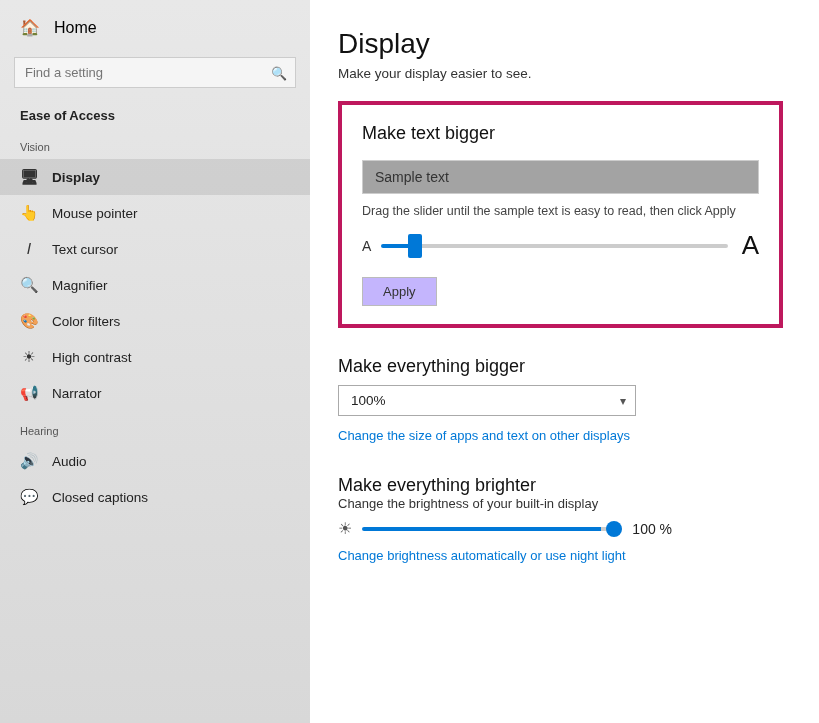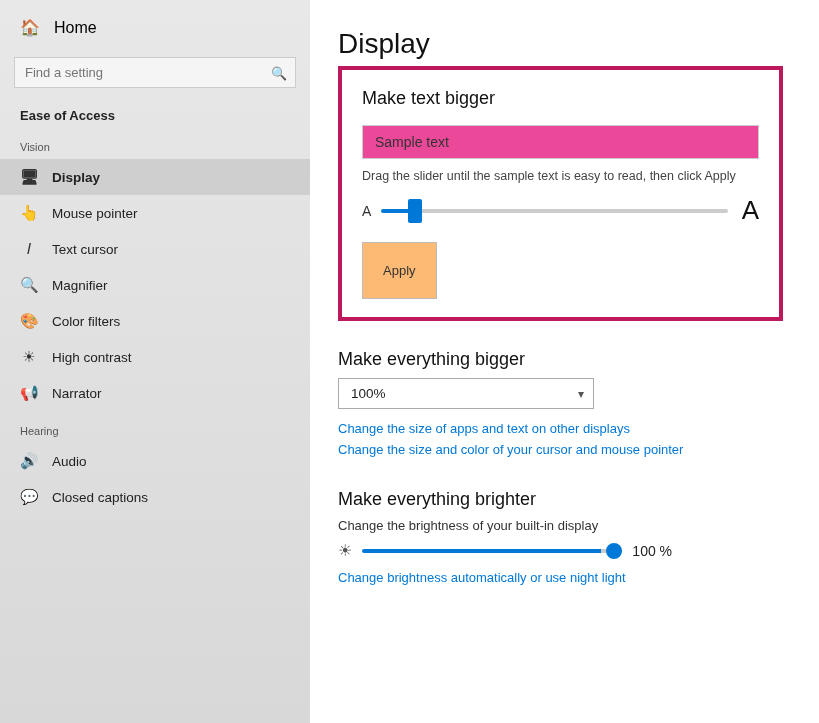--- a/index.html
+++ b/index.html
@@ -122,21 +122,21 @@
 
     .section-title {
       font-size: 18px;
       font-weight: 400;
       color: #111;
       margin-bottom: 16px;
     }
 
     .sample-text-box {
       border: 1px solid #ccc;
-      background: #ec4899;
+      background: #a3a3a3;
       padding: 8px 12px;
       font-size: 14px;
       color: #333;
       margin-bottom: 10px;
       width: 100%;
     }
 
     .slider-instruction {
       font-size: 12.5px;
       color: #444;
@@ -171,23 +171,23 @@
     .text-slider::-webkit-slider-thumb {
       -webkit-appearance: none;
       width: 14px;
       height: 24px;
       background: #0078d7;
       cursor: pointer;
       border-radius: 2px;
     }
 
     .apply-btn {
-      background: #fdba74;
+      background: #c4b5fd;
       border: 1px solid #bbb;
-      padding: 20px 20px;
+      padding: 6px 20px;
       font-size: 13px;
       cursor: pointer;
       color: #333;
     }
 
     
     .section-bigger {
       margin-bottom: 32px;
     }
     .section-bigger .section-title {
@@ -195,21 +195,21 @@
     }
 
     .sub-label {
       font-size: 13px;
       color: #333;
       margin-bottom: 8px;
     }
 
     .dropdown-wrap {
       position: relative;
-      width: 256px;
+      width: 298px;
       margin-bottom: 12px;
     }
     .dropdown-select {
       width: 100%;
       padding: 7px 12px;
       font-size: 13.5px;
       border: 1px solid #aaa;
       background: #fff;
       appearance: none;
       -webkit-appearance: none;
@@ -231,21 +231,21 @@
       font-size: 13px;
       color: #0078d7;
       cursor: pointer;
       display: block;
       margin-bottom: 6px;
       text-decoration: none;
     }
 
     
     .section-brighter {}
-    .section-brighter .section-title { margin-bottom: 8px; }
+    .section-brighter .section-title { margin-bottom: 0; }
 
     .brightness-row {
       display: flex;
       align-items: center;
       gap: 10px;
       margin-bottom: 10px;
     }
     .brightness-icon {
       font-size: 16px;
       color: #555;
@@ -337,20 +337,21 @@
   <div class="sidebar-item">
     <span class="icon-wrap">💬</span>
     <span>Closed captions</span>
   </div>
 
 </div>
 
 <div class="main">
 
   <h1 class="page-title">Display</h1>
+  <p class="page-subtitle">Make your display easier to see.</p>
 
   <div class="text-bigger-box">
     <div class="section-title">Make text bigger</div>
     <div class="sample-text-box">Sample text</div>
     <p class="slider-instruction">Drag the slider until the sample text is easy to read, then click Apply</p>
     <div class="slider-row">
       <span class="slider-label-small">A</span>
       <input type="range" class="text-slider" min="0" max="100" value="8" style="">
       <span class="slider-label-big">A</span>
     </div>
@@ -362,21 +363,20 @@
     <div class="dropdown-wrap">
       <select class="dropdown-select">
         <option>100%</option>
         <option>125%</option>
         <option>150%</option>
         <option>175%</option>
       </select>
       <span class="dropdown-arrow">▾</span>
     </div>
     <a class="link-blue">Change the size of apps and text on other displays</a>
-    <a class="link-blue">Change the size and color of your cursor and mouse pointer</a>
   </div>
 
   <div class="section-brighter">
     <div class="section-title">Make everything brighter</div>
     <p class="sub-label">Change the brightness of your built-in display</p>
     <div class="brightness-row">
       <span class="brightness-icon">☀</span>
       <input type="range" class="brightness-slider" min="0" max="100" value="100" style="">
       <span class="brightness-value">100 %</span>
     </div>

